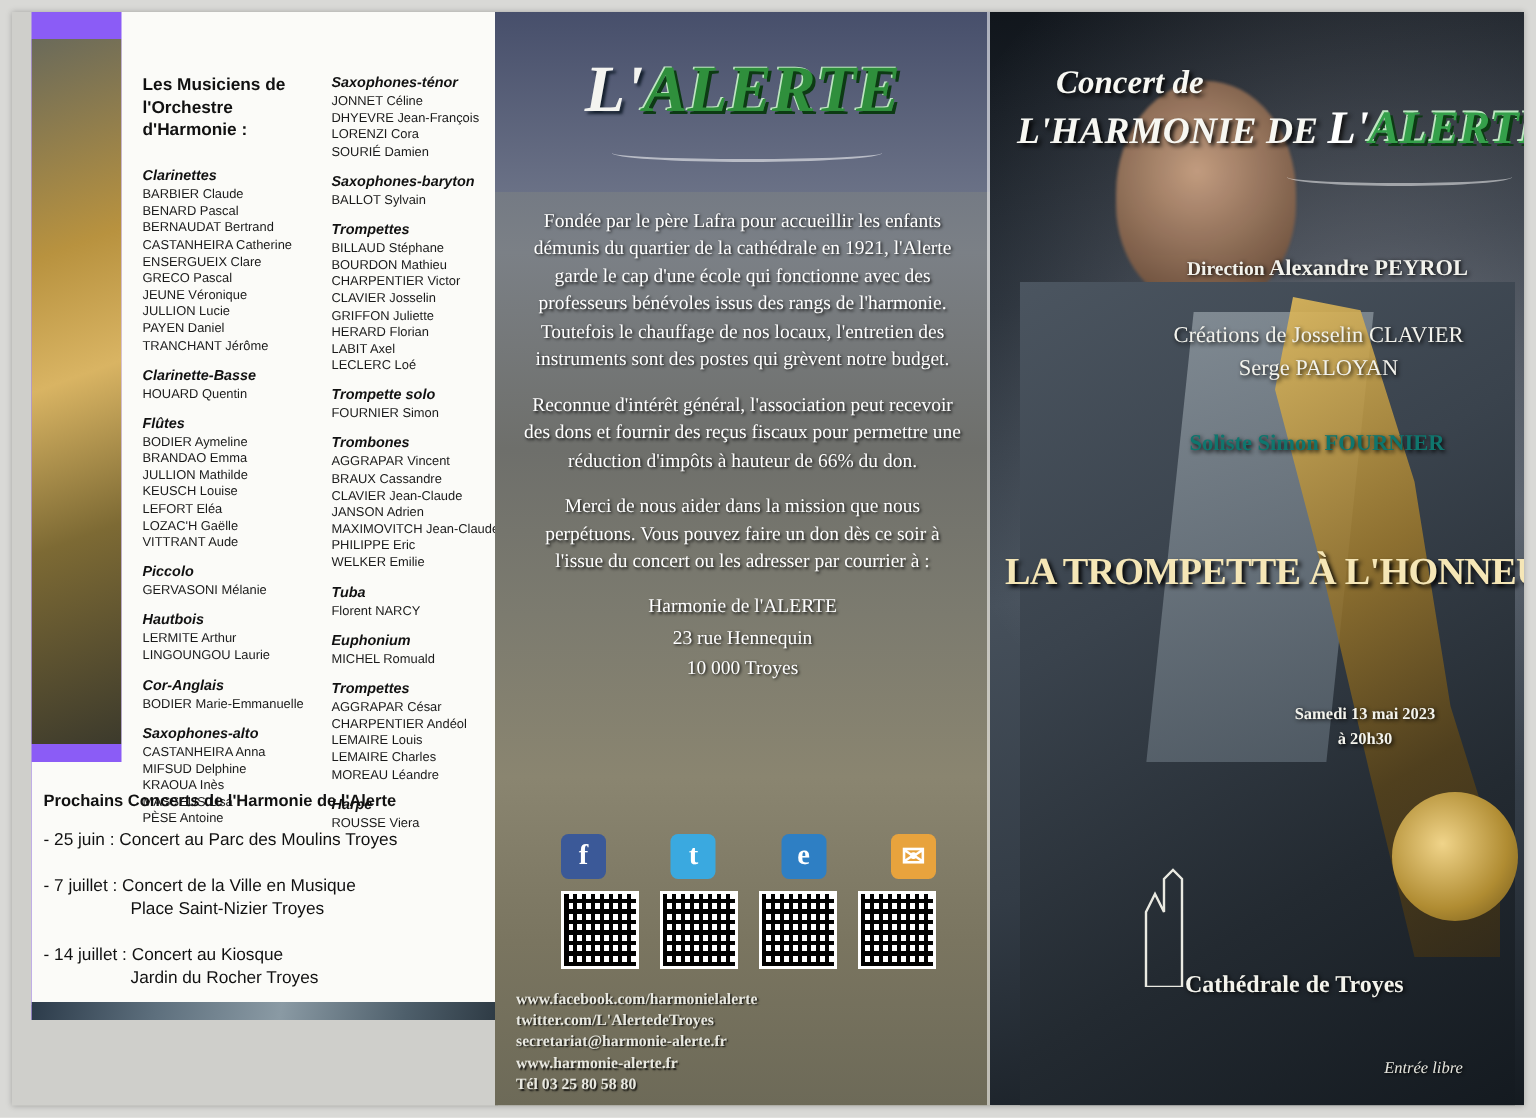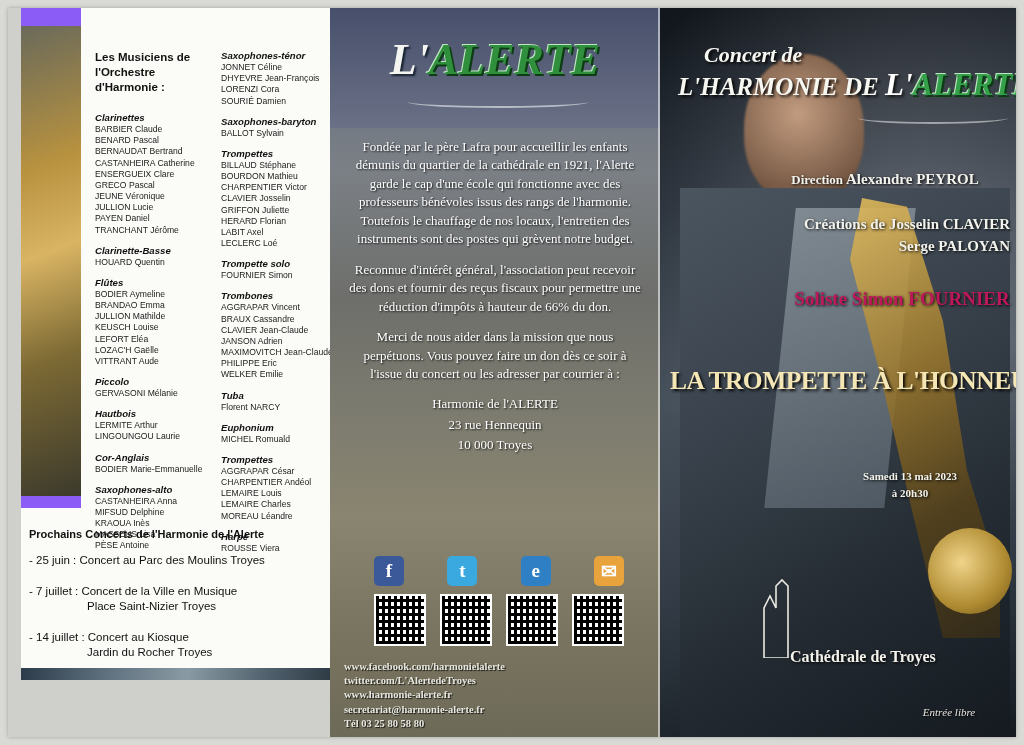--- a/index.html
+++ b/index.html
@@ -90,25 +90,25 @@
   .r-harmonie{font-family:"Liberation Serif", serif;font-weight:bold;font-style:italic;font-size:25px;color:#f7f7f2;
      text-shadow:2px 2px 3px rgba(0,0,0,.9);line-height:1.1;white-space:nowrap;}
   .r-harmonie .lg{color:#34a04a;text-shadow:2px 2px 0 #0d3b14,-1px -1px 0 #bfe6c2;font-size:31px;}
   .r-harmonie .lw{color:#fff;text-shadow:2px 2px 3px #111;font-size:31px;}
   .r-logo-underline{position:absolute;left:198px;top:104px;width:150px;height:10px;border-bottom:2px solid rgba(255,255,255,.5);border-radius:50%;}
 
   .r-dir{position:absolute;left:100px;top:160px;width:250px;text-align:center;
      font-family:"Liberation Serif", serif;font-weight:bold;font-size:15px;color:#f2f2ec;
      text-shadow:1px 1px 3px rgba(0,0,0,.95);line-height:1.5;}
   .r-dir .sm{font-size:13px;}
-  .r-cre{position:absolute;left:88px;top:206px;width:262px;text-align:right;
-     font-family:"Liberation Serif", serif;font-weight:bold;font-size:15px;color:#f2f2ec;
+  .r-cre{position:absolute;left:88px;top:206px;width:262px;text-align:center;
+     font-family:"Liberation Serif", serif;font-weight:normal;font-size:15px;color:#f2f2ec;
      text-shadow:1px 1px 3px rgba(0,0,0,.95);line-height:1.45;}
-  .r-sol{position:absolute;left:122px;top:280px;width:240px;text-align:center;
-     font-family:"Liberation Serif", serif;font-weight:bold;font-size:19px;color:#be185d;
+  .r-sol{position:absolute;left:98px;top:280px;width:240px;text-align:center;
+     font-family:"Liberation Serif", serif;font-weight:bold;font-size:15px;color:#0f766e;
      text-shadow:1px 1px 3px rgba(0,0,0,.95);}
 
   .r-title{position:absolute;left:10px;top:358px;width:344px;text-align:center;
      font-family:"Liberation Serif", serif;font-weight:bold;font-size:25.5px;color:#f5e6b6;
      text-shadow:2px 2px 3px rgba(0,0,0,.95);letter-spacing:-0.5px;white-space:nowrap;}
   .r-date{position:absolute;left:150px;top:460px;width:200px;text-align:center;
      font-family:"Liberation Serif", serif;font-weight:bold;font-size:11px;color:#f3f3ec;
      text-shadow:1px 1px 3px rgba(0,0,0,.95);line-height:1.5;}
   .r-cath{position:absolute;left:130px;top:640px;width:220px;
      font-family:"Liberation Serif", serif;font-weight:bold;font-size:16px;color:#f3f3ec;
@@ -288,22 +288,22 @@
             <i></i>
           </div>
         <div class="qr">
             <i></i>
           </div>
       </div>
 
       <div class="urls">
         <div>www.facebook.com/harmonielalerte</div>
         <div>twitter.com/L'AlertedeTroyes</div>
+        <div>secretariat@harmonie-alerte.fr</div>
         <div>www.harmonie-alerte.fr</div>
-        <div>secretariat@harmonie-alerte.fr</div>
         <div>Tél 03 25 80 58 80</div>
       </div>
     </div>
 
     <div class="seam2"></div>
 
     <div class="panel-right">
       <div class="pr-bg"></div>
       <div class="pr-face"></div>
       <div class="pr-suit"></div>

